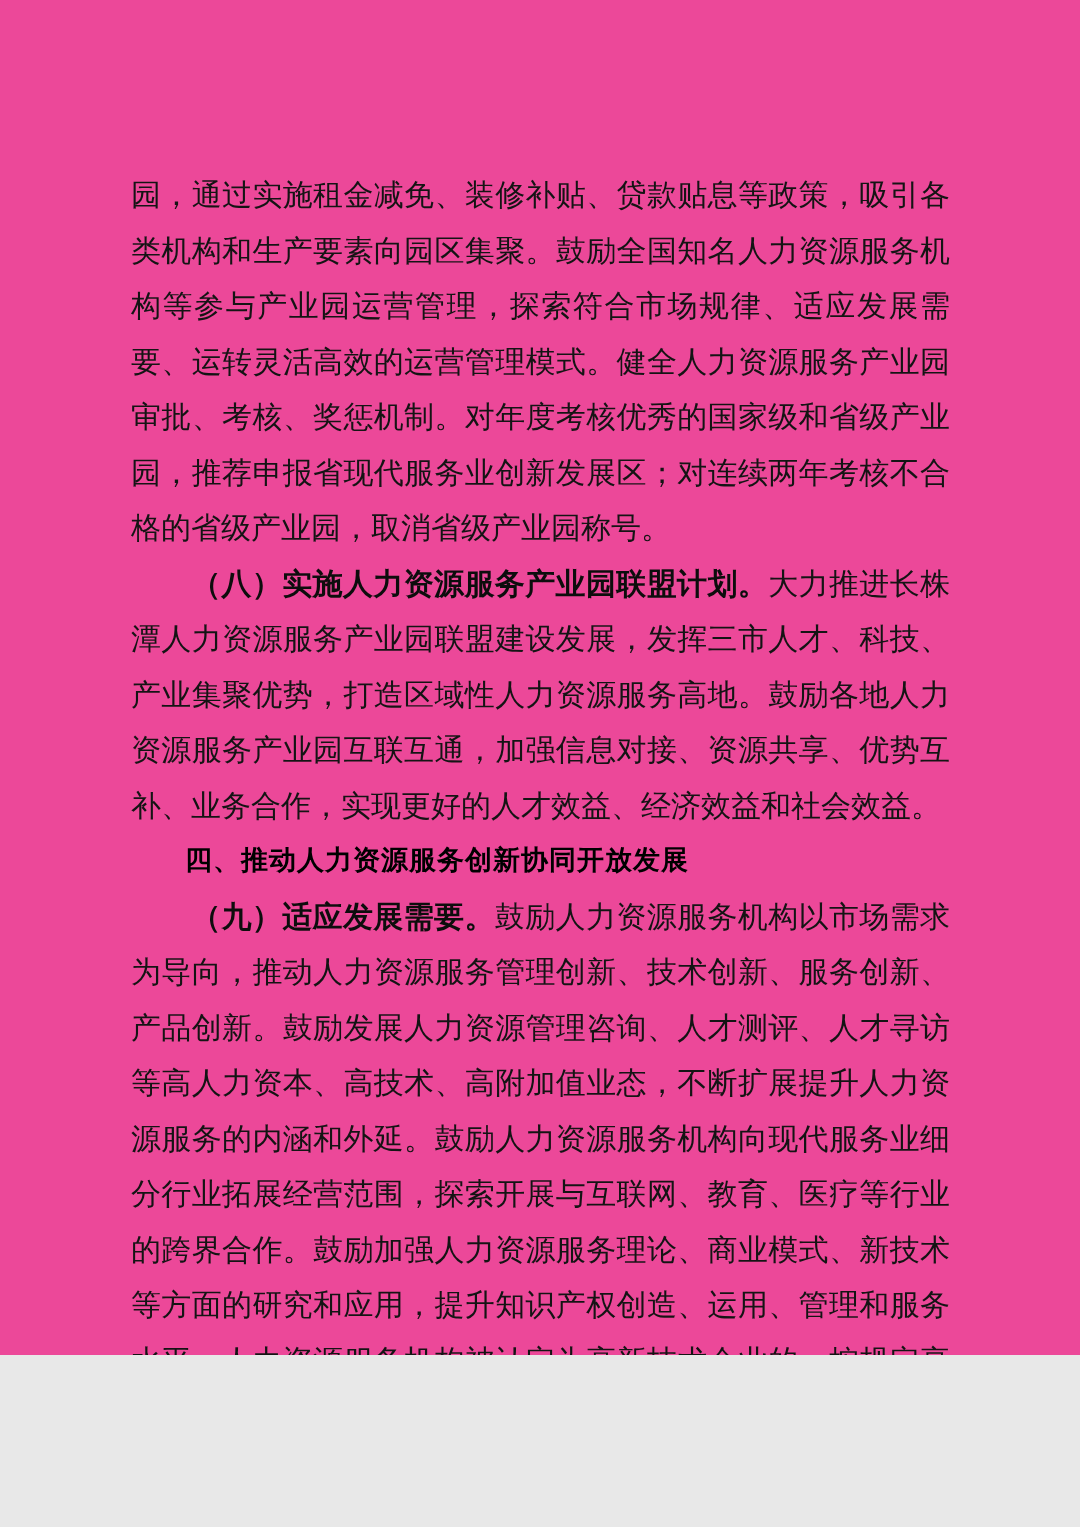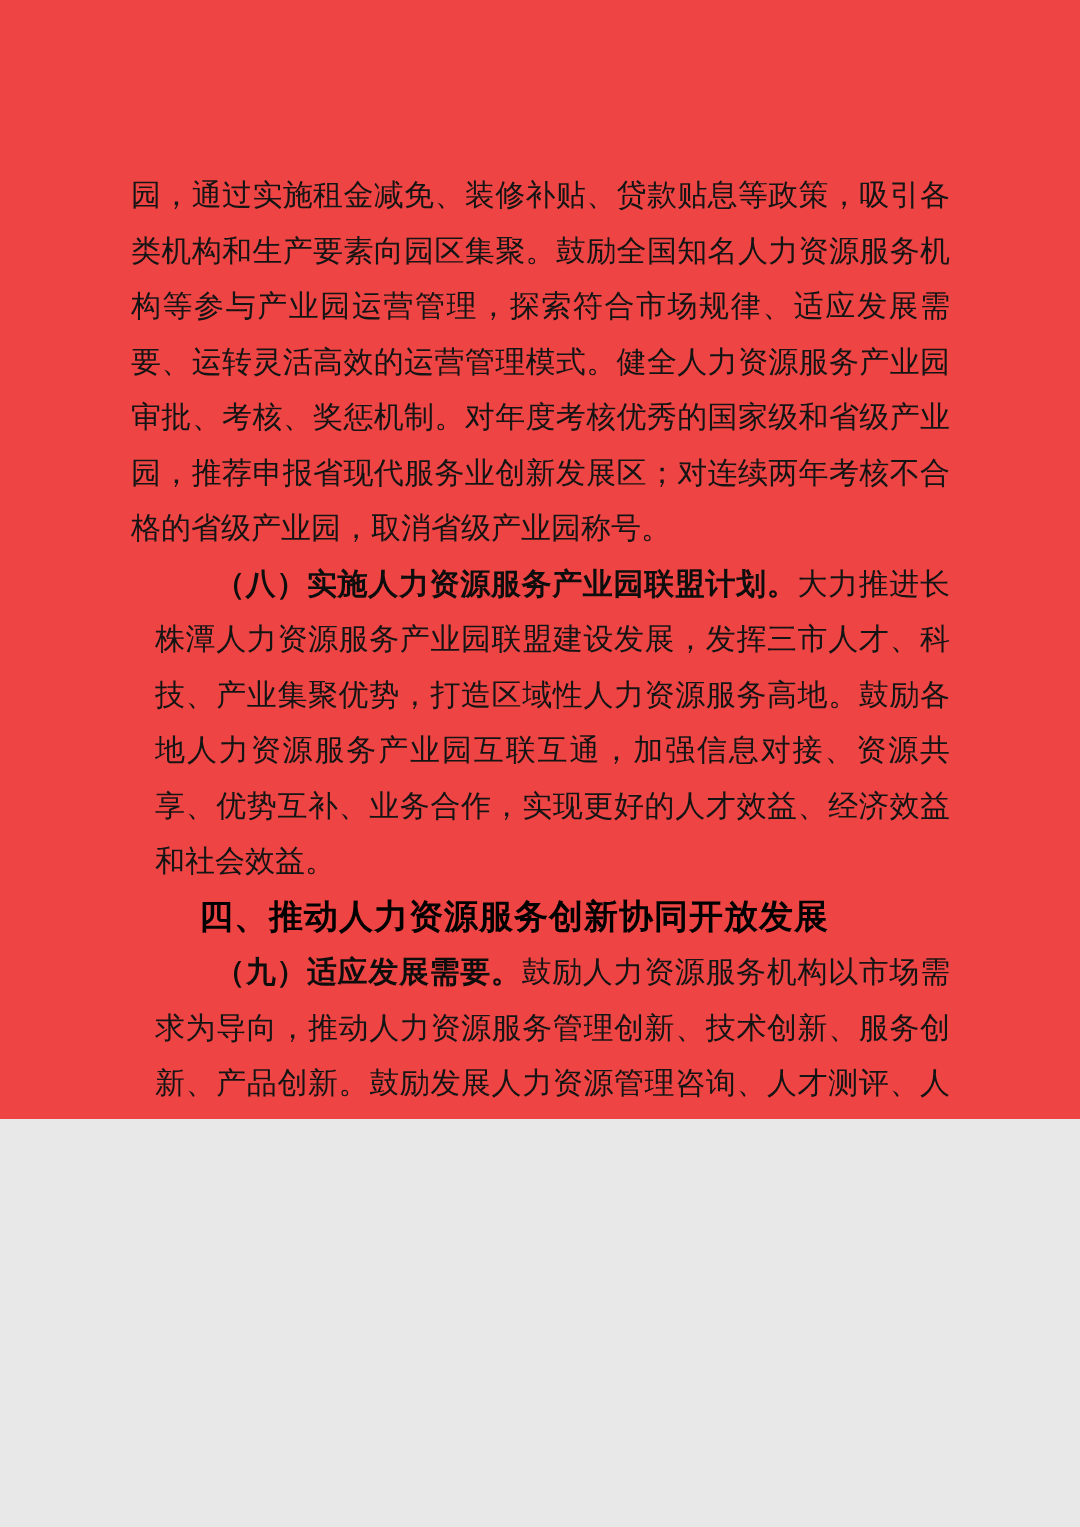--- a/index.html
+++ b/index.html
@@ -4,52 +4,51 @@
 <style>
   * { box-sizing: border-box; }
   html, body {
     margin: 0;
     padding: 0;
     background: #e8e8e8;
   }
   .page {
     position: relative;
     width: 1080px;
-    height: 1119px;
+    height: 1355px;
     margin: 0 auto;
-    background: #ef4444;
+    background: #ec4899;
     overflow: hidden;
   }
   .content {
     position: absolute;
     left: 131px;
     top: 167px;
     width: 819px;
   }
   .para {
     font-family: "Liberation Serif", "DejaVu Serif", serif;
     font-size: 30px;
     line-height: 55.5px;
     color: #141414;
     text-align: justify;
     text-justify: inter-character;
     margin: 0;
     word-break: break-all;
   }
   .para.indent {
     text-indent: 2em;
-    margin-left: 24px;
   }
   .lead {
     font-weight: 700;
     color: #0d0d0d;
   }
   .heading {
     font-family: "Liberation Sans", "DejaVu Sans", sans-serif;
-    font-size: 34px;
+    font-size: 27px;
     font-weight: 700;
     line-height: 55.5px;
     margin: 0;
     text-indent: 2em;
     color: #000000;
     letter-spacing: 1px;
   }
   .page-footer {
     position: absolute;
     left: 131px;

